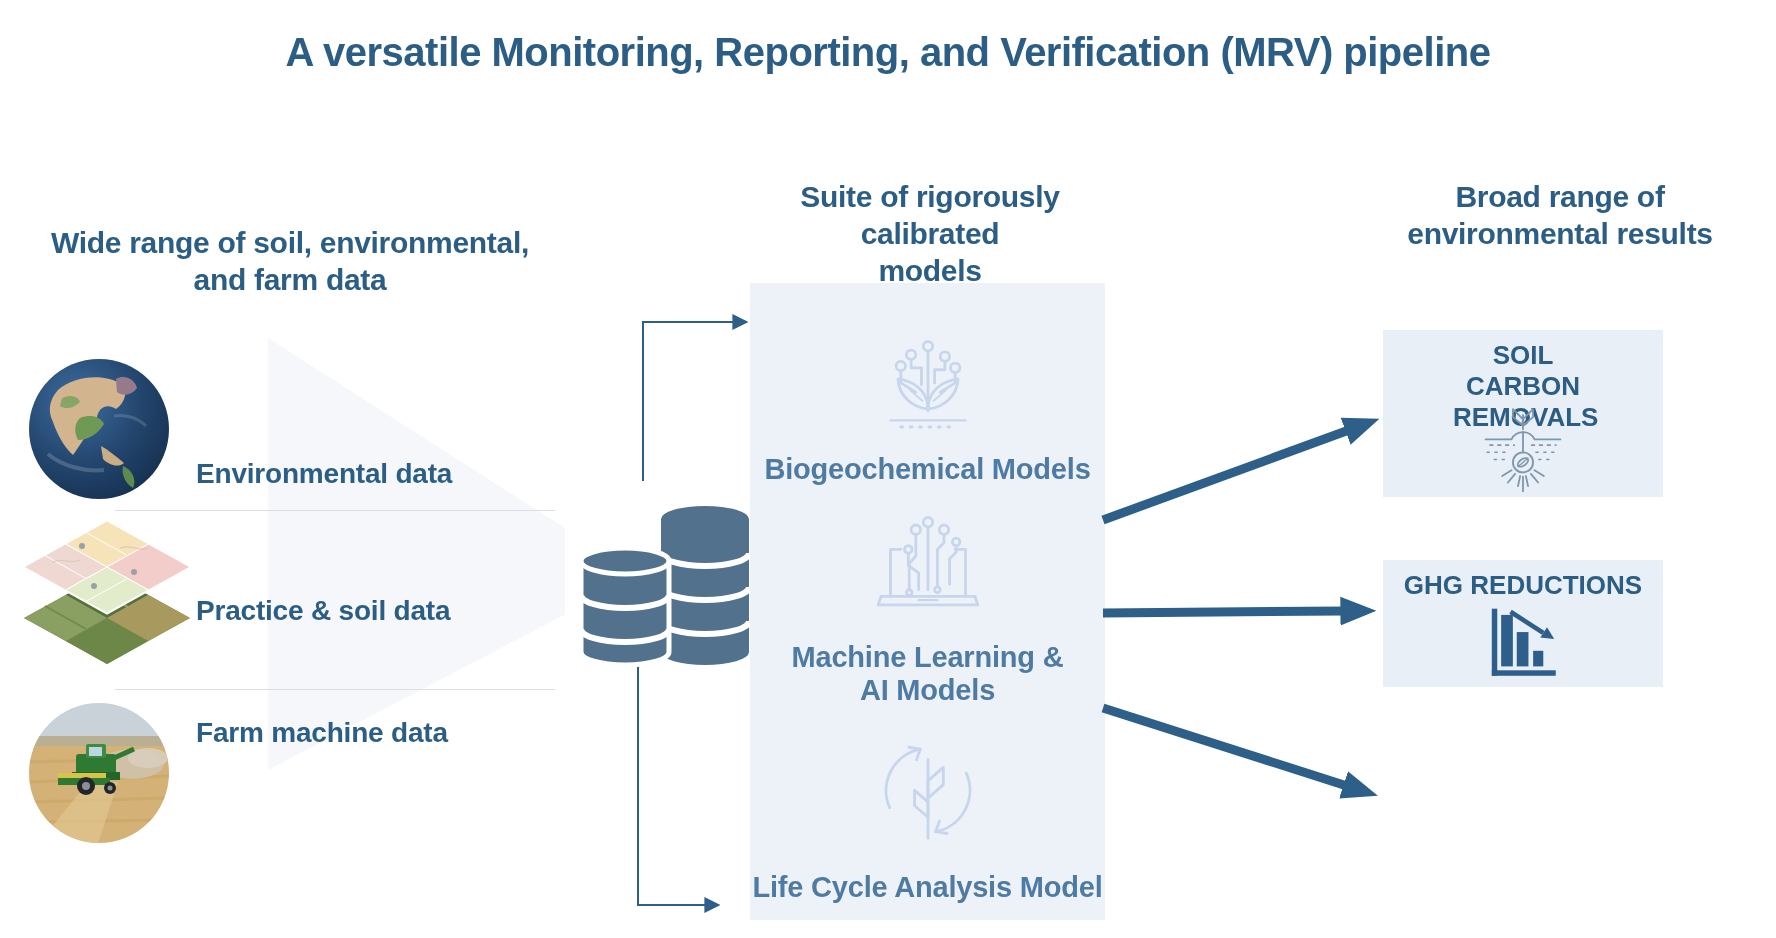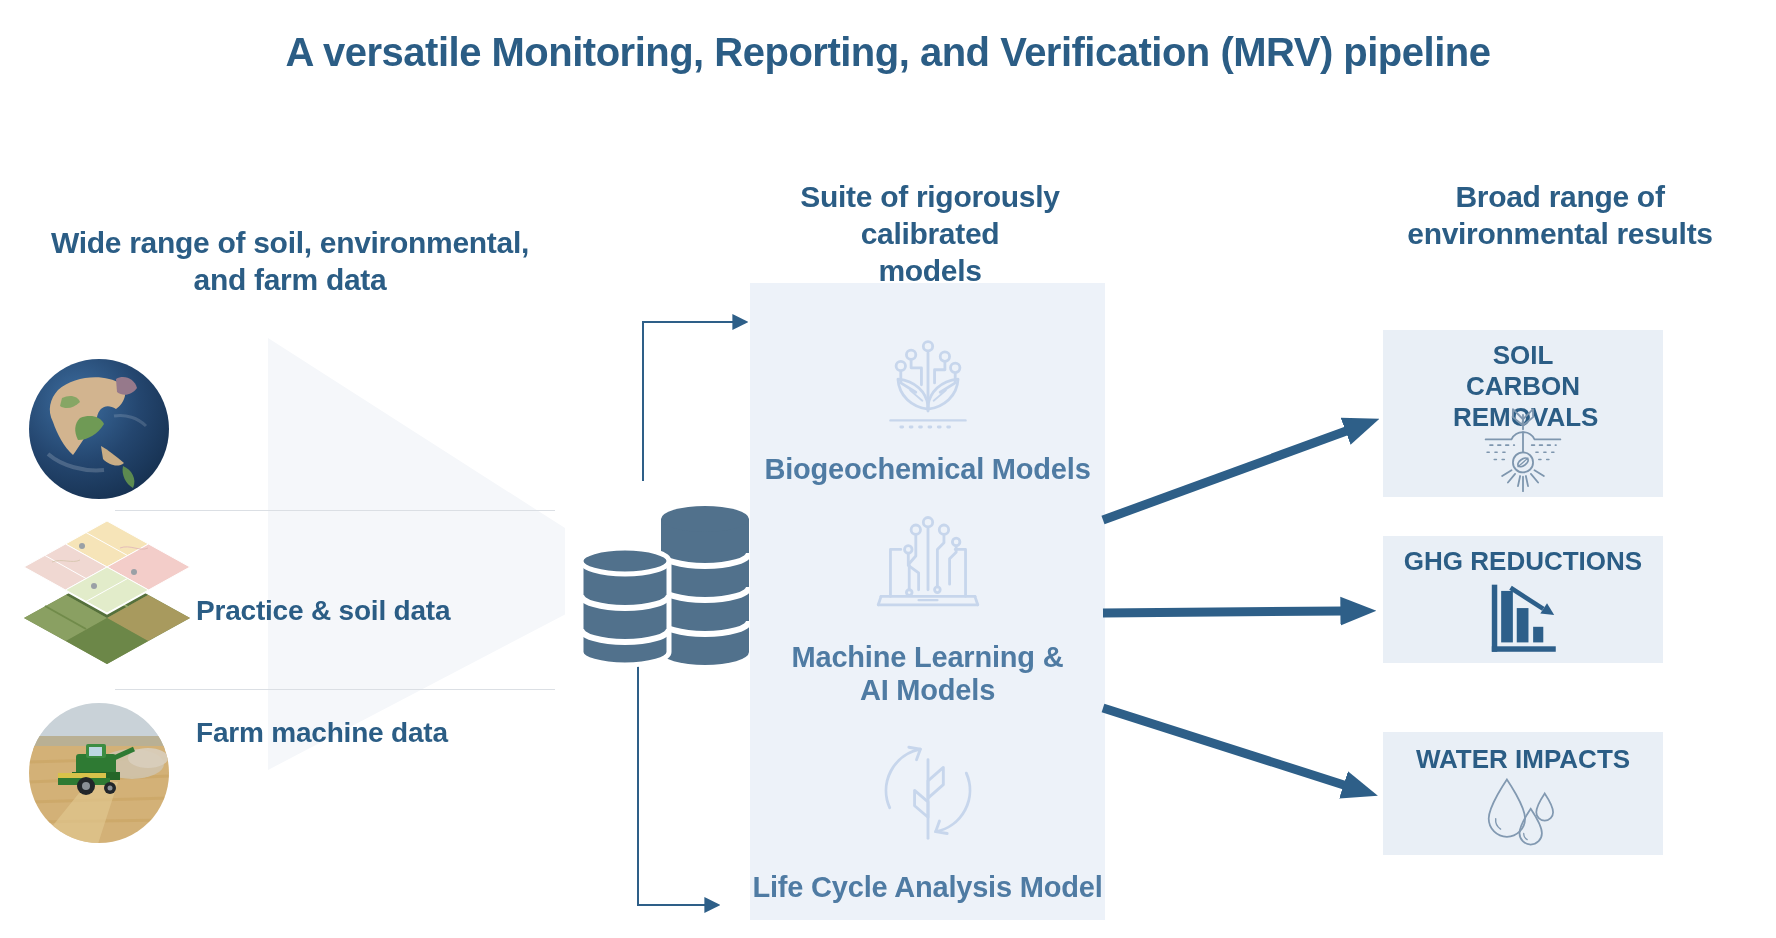--- a/index.html
+++ b/index.html
@@ -136,20 +136,21 @@
           <rect x="30" y="71" width="48" height="5" fill="#d8c24a"></rect>
           <circle cx="58" cy="84" r="9" fill="#22262a"></circle>
             <circle cx="58" cy="84" r="4" fill="#8a9096"></circle>
           <circle cx="82" cy="86" r="6" fill="#22262a"></circle>
             <circle cx="82" cy="86" r="2.5" fill="#8a9096"></circle>
         </g>
       </g>
     </svg>
   </div>
 
+  <div class="input-label" style="top:458px">Environmental data</div>
   <div class="input-label" style="top:595px">Practice &amp; soil data</div>
   <div class="input-label" style="top:717px">Farm machine data</div>
 
   <div class="db-icon">
     <svg width="170" height="165" viewBox="0 0 170 165">
       <g fill="#51718c">
         <path d="M81,16 V149 a44,13 0 0 0 88,0 V16"></path>
         <ellipse cx="125" cy="16" rx="44" ry="13"></ellipse>
       </g>
       <g stroke="#ffffff" stroke-width="6" fill="none">
@@ -247,47 +248,35 @@
         <path d="M92,60 H126" stroke-width="2.2" stroke-dasharray="4 7"></path>
         <path d="M30,70 H62" stroke-width="2.2" stroke-dasharray="3 8"></path>
         <path d="M98,70 H130" stroke-width="2.2" stroke-dasharray="3 8"></path>
         <path d="M40,80 H58" stroke-width="2.2" stroke-dasharray="3 8"></path>
         <path d="M102,80 H120" stroke-width="2.2" stroke-dasharray="3 8"></path>
         <path d="M69,100 L59,112 M76,103 L73,117 M84,103 L87,117 M91,100 L101,112 M64,95 L51,103 M96,95 L109,103 M80,104 V124"></path>
       </svg>
     </div>
   </div>
 
-  <div class="rbox" style="top:536px;height:127px">
+  <div class="rbox" style="top:560px;height:127px">
     <div class="r-title" style="top:10px">GHG REDUCTIONS</div>
     <div class="r-icon" style="top:44px">
       <svg width="80" height="78" viewBox="0 0 100 100" fill="#2d5f8a">
         <rect x="10" y="6" width="7" height="86"></rect>
         <rect x="10" y="85" width="82" height="7"></rect>
         <rect x="22" y="14" width="15" height="66"></rect>
         <rect x="42" y="36" width="15" height="44"></rect>
         <rect x="63" y="60" width="13" height="20"></rect>
         <path d="M34,10 L76,37" stroke="#2d5f8a" stroke-width="6" fill="none"></path>
         <polygon points="90,45 72.2,43.1 80.8,29.7"></polygon>
       </svg>
     </div>
   </div>
 
-  <div class="rbox" style="top:732px;height:123px">
-    <div class="r-title" style="top:12px">WATER IMPACTS</div>
-    <div class="r-icon" style="top:46px">
-      <svg width="140" height="70" viewBox="0 0 150 100" fill="none" stroke="#8299b1" stroke-width="2.5" stroke-linecap="round">
-        <path d="M52,2 C52,2 26,40 26,58 a26,26 0 0 0 52,0 C78,40 52,2 52,2 Z"></path>
-        <path d="M36,58 a16,16 0 0 0 7,15" stroke-width="2"></path>
-        <path d="M106,22 C106,22 94,40 94,49 a12,12 0 0 0 24,0 C118,40 106,22 106,22 Z"></path>
-        <path d="M86,44 C86,44 70,68 70,79 a16,16 0 0 0 32,0 C102,68 86,44 86,44 Z"></path>
-        <path d="M76,79 a10,10 0 0 0 5,9" stroke-width="1.8"></path>
-      </svg>
-    </div>
-  </div>
 
   <svg class="overlay" width="1776" height="938" viewBox="0 0 1776 938">
     <defs>
       <marker id="mThin" viewBox="0 0 10 10" refX="1" refY="5" markerWidth="8" markerHeight="8" orient="auto">
         <path d="M0,0 L10,5 L0,10 Z" fill="#2e5f88"></path>
       </marker>
       <marker id="mThick" viewBox="0 0 10 10" refX="1" refY="5" markerWidth="4" markerHeight="4" orient="auto">
         <path d="M0,1 L10,5 L0,9 Z" fill="#2e5f88"></path>
       </marker>
     </defs>

